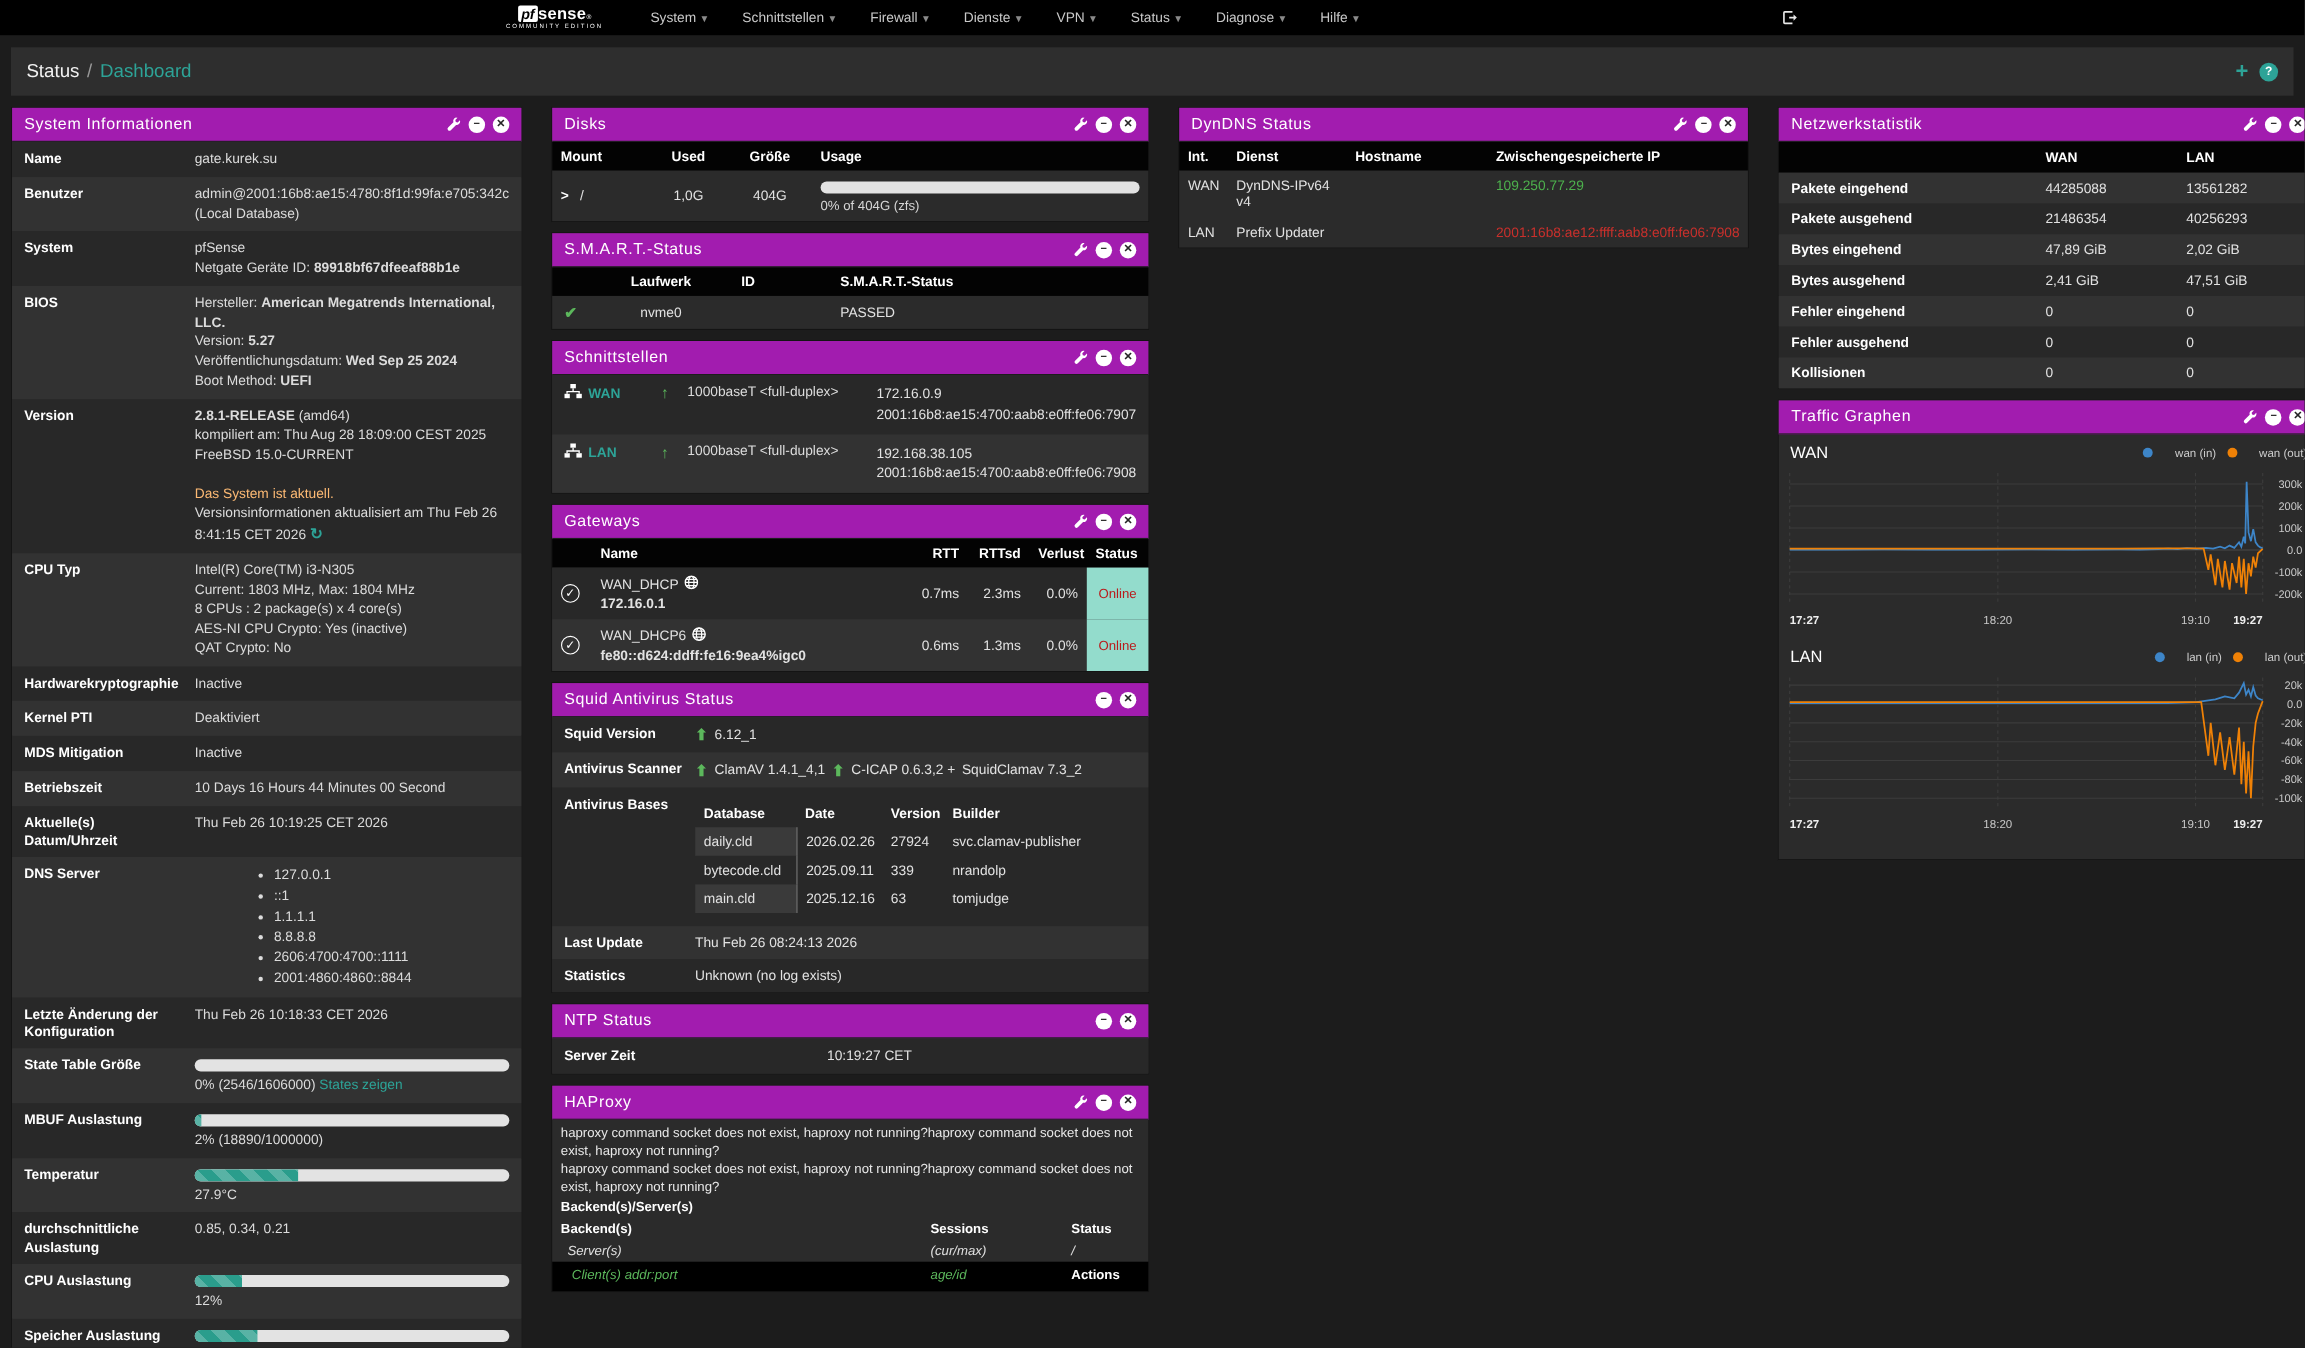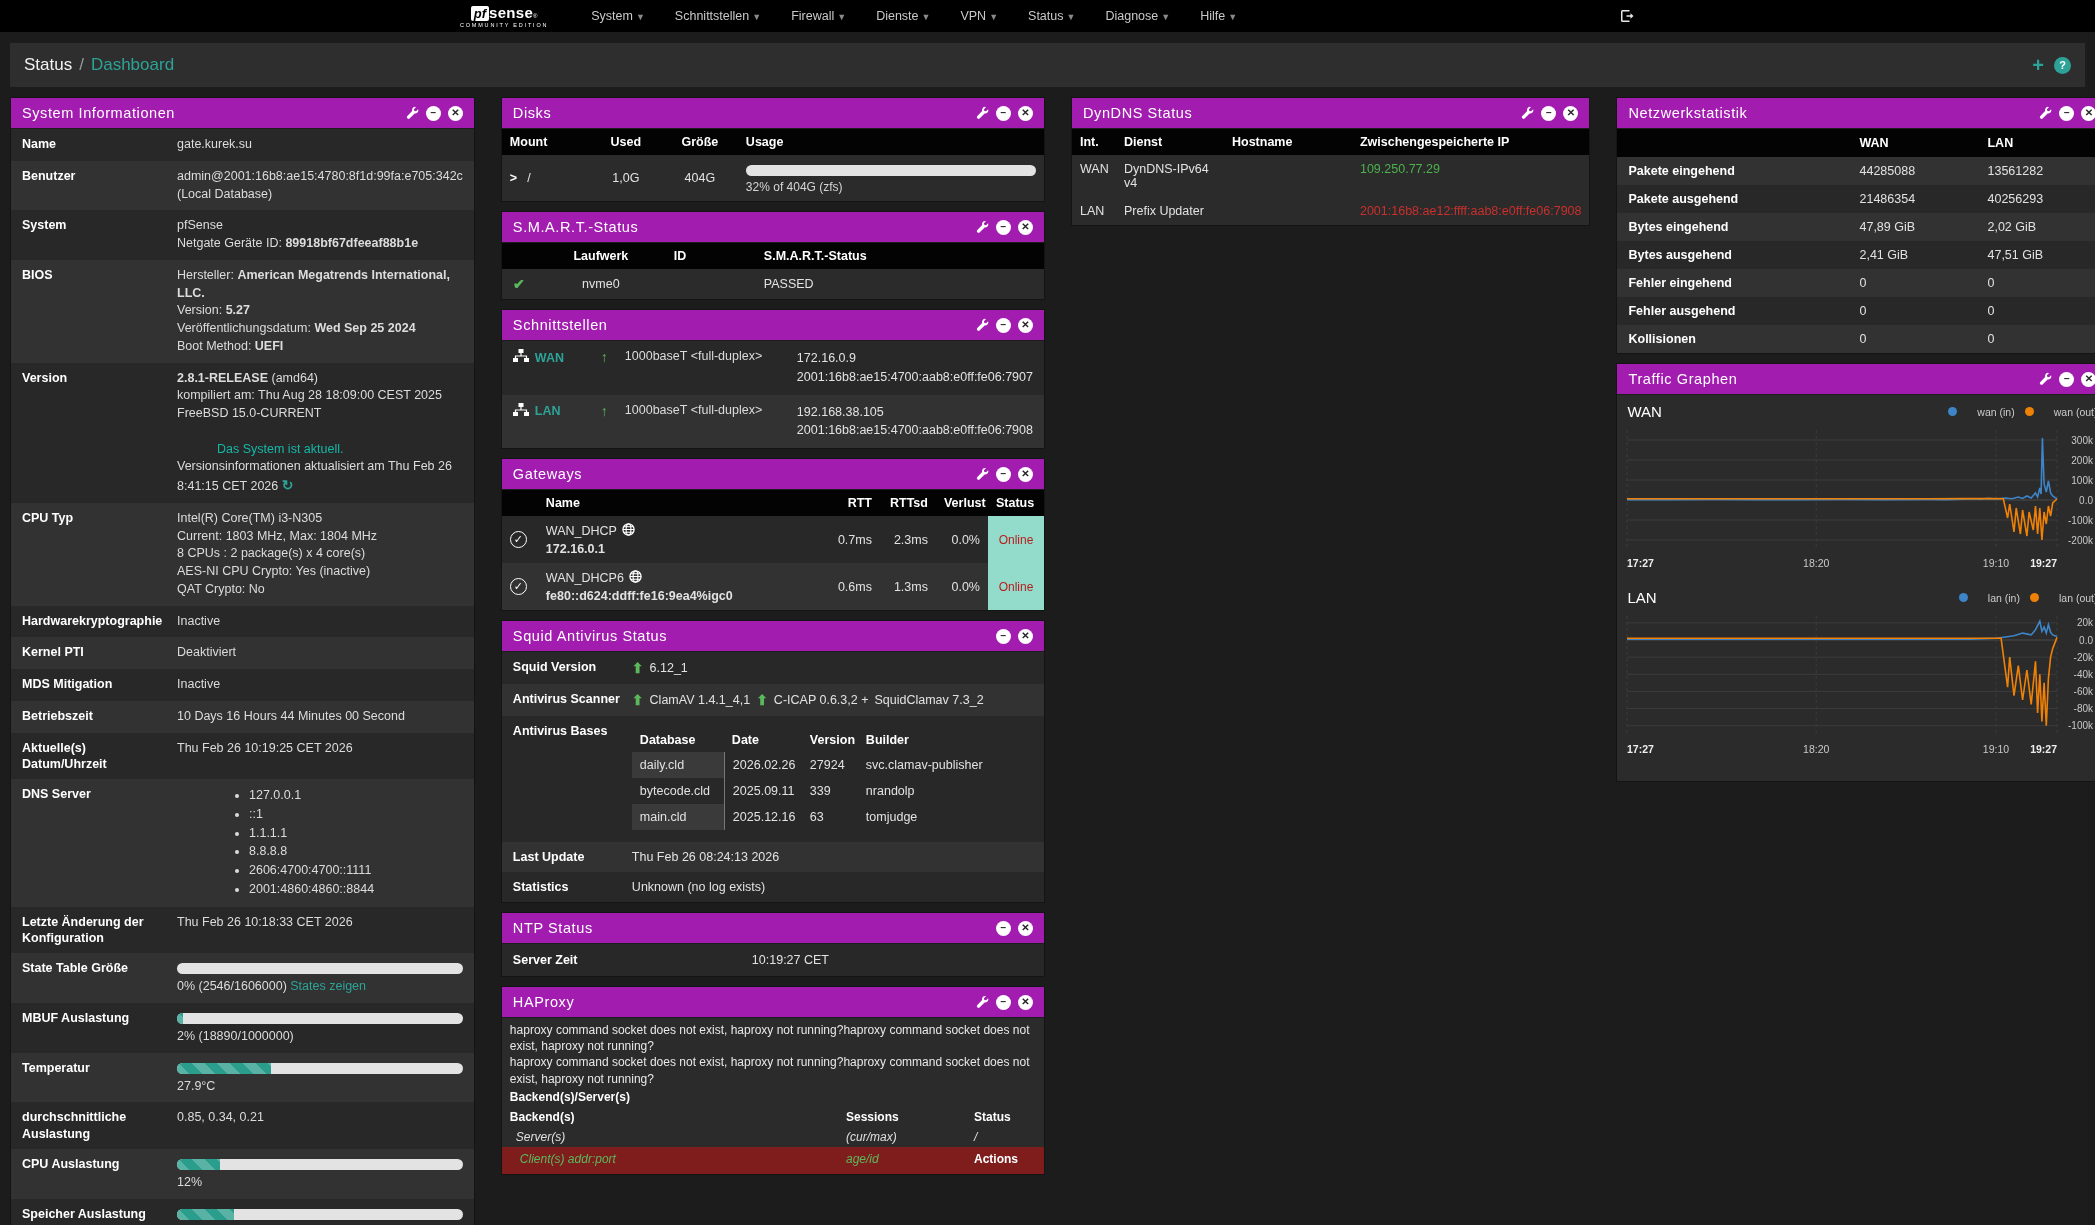--- a/index.html
+++ b/index.html
@@ -44,21 +44,21 @@
                 display:flex; align-items:center; justify-content:center; line-height:1; cursor:pointer; }
   
   .krow { display:flex; }
   .striped > .krow:nth-child(odd), .striped > .irow:nth-child(odd), .striped > .drow:nth-child(odd) { background:#282828; }
   .striped > .krow:nth-child(even), .striped > .irow:nth-child(even), .striped > .drow:nth-child(even) { background:#323232; }
   .klabel { width:162px; min-width:162px; padding:7px 8px 7px 11px; font-weight:bold; color:#fff; line-height:1.3; }
   .kval { flex:1; padding:7px 11px 7px 4px; color:#dcdcdc; line-height:1.42; }
   .kval ul { margin:0; padding-left:72px; }
   .kval li { margin:1px 0; }
   .seg-b { font-weight:bold; }
-  .txt-green { color:#14b8a6;margin-left:40px; }
+  .txt-green { color:#fdba74; }
   .link-teal { color:#2da397; cursor:pointer; }
   .refresh-ic { color:#2da397; font-weight:bold; font-size:14px; cursor:pointer; }
   .meter { background:#e3e3e3; border-radius:9px; height:11px; overflow:hidden; margin:3px 0 4px 0; }
   .meter-fill { height:100%; background:#2a9d8c;
     background-image:repeating-linear-gradient(45deg, rgba(255,255,255,0.22) 0 9px, rgba(255,255,255,0) 9px 18px); }
   
   .thead { display:flex; background:#030303; color:#fff; font-weight:bold;justify-content:center; }
   .thead > div { padding:6px 8px; }
   .trow { display:flex; align-items:center; }
   .trow > div { padding:7px 8px; }
@@ -105,21 +105,21 @@
   
   .hap-body { padding:4px 8px 0 8px; font-size:12px; line-height:1.35; }
   .hap-msg { color:#e8e8e8; }
   .hap-sec { font-weight:bold; color:#fff; margin-top:2px; }
   .hap-tbl { margin:2px -8px 0 -8px; }
   .hap-row { display:flex; padding:2px 8px; }
   .hap-c1 { flex:1; } .hap-c2 { width:128px; } .hap-c3 { width:62px; }
   .hap-row.hr1 { font-weight:bold; color:#fff; }
   .hap-row.hr2 { color:#e0e0e0;font-style:italic; }
   .hap-row.hr2 .hap-c1 { padding-left:6px; }
-  .hap-row.hr3 { background:#7f1d1d; padding-top:4px; padding-bottom:6px;align-items:center; }
+  .hap-row.hr3 { background:#000000; padding-top:4px; padding-bottom:6px;align-items:center; }
   .hap-row.hr3 .hap-c1 { padding-left:10px; }
   .hap-green { color:#5cb85c; font-style:italic; }
   .hap-row.hr3 .hap-c3 { font-weight:bold; color:#fff; }
   
   .c-int { width:44px; } .c-svc { width:108px; } .c-host { width:128px; } .c-cip { flex:1; }
   .ip-ok { color:#4db14d; } .ip-err { color:#c9302c; }
   
   .ns-label { width:234px; min-width:234px; font-weight:bold; color:#fff; padding:7px 8px 7px 11px; }
   .ns-wan, .ns-lan { width:128px; padding:7px 8px; }
   .ns-head { display:flex; background:#030303; color:#fff; font-weight:bold; }
@@ -366,21 +366,21 @@
             <div class="c-usage">Usage</div>
           </div>
           <div class="trow">
             <div class="c-mount"><span class="chev">&gt;</span><span>/</span></div>
             <div class="c-used">1,0G</div>
             <div class="c-size">404G</div>
             <div class="c-usage">
               <div class="meter">
                 <div class="meter-fill" style="width: 0%;"></div>
               </div>
-              <div class="usage-label">32% of 404G (zfs)</div>
+              <div class="usage-label">0% of 404G (zfs)</div>
             </div>
           </div>
         </div>
     </div>
     <div class="panel">
       <div class="panel-hd">
         <span class="panel-title">S.M.A.R.T.-Status</span>
         <span class="hd-icons">
             <svg class="wrench-ic" viewBox="0 0 16 16">
               <path fill="#fff" d="M11.6 1a3.6 3.6 0 0 0-3.4 4.8L2.7 11.3a1.95 1.95 0 1 0 2.8 2.8l5.5-5.5A3.6 3.6 0 0 0 15.2 5c0-.4-.07-.8-.2-1.2l-2.3 2.3-2-.5-.5-2 2.3-2.3c-.4-.13-.8-.2-1.2-.2z"></path>

